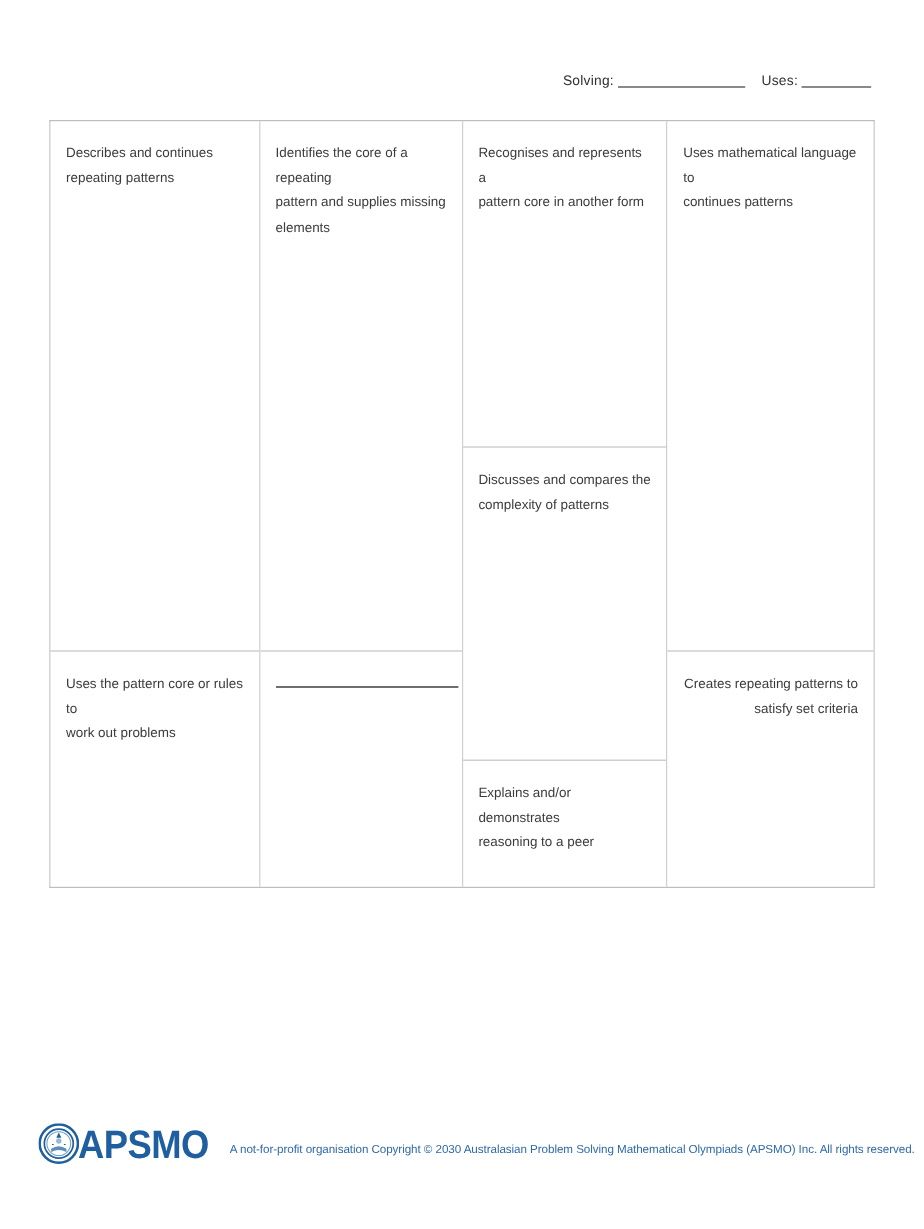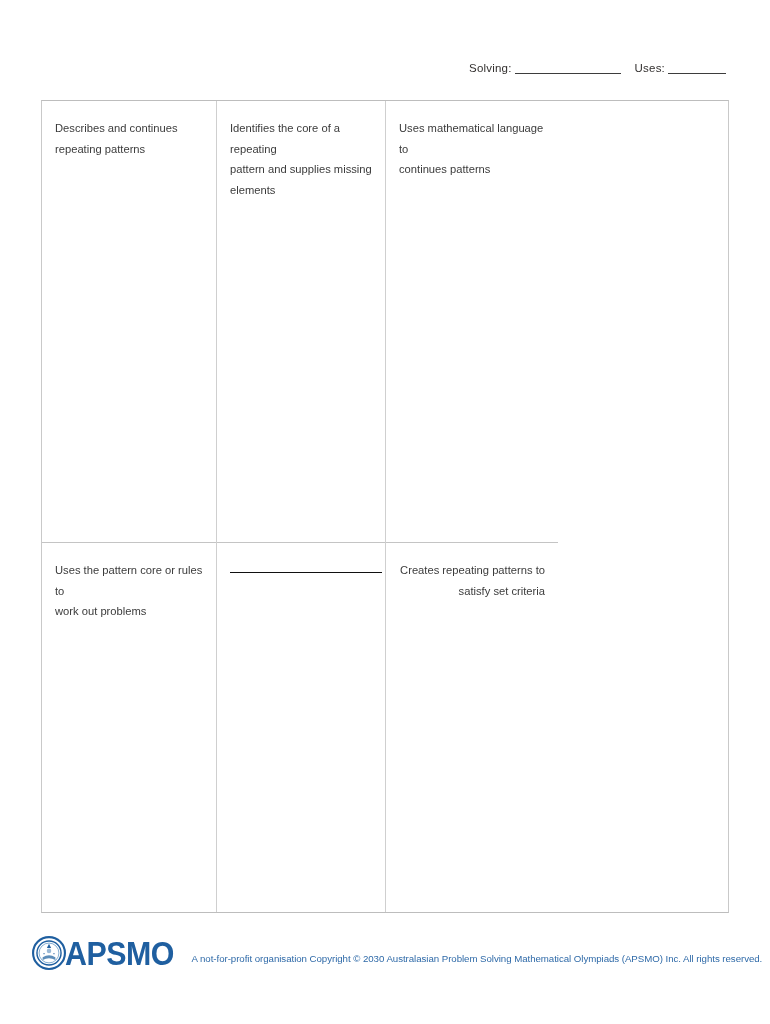--- a/index.html
+++ b/index.html
@@ -36,21 +36,21 @@
   }
   .rule-lesson { width: 106px; margin: 0 14px 0 3px; }
   .rule-date   { width: 58px;  margin: 0 0 0 3px; }
 
   
   .grid {
     position: absolute;
     left: 41px;
     top: 100px;
     width: 688px;   
-    height: 813px;  
+    height: 640px;  
     border: 1px solid #c9c9c9;
     border-top: 1.6px solid #bdbdbd;
     border-bottom: 1.6px solid #bdbdbd;
     box-sizing: border-box;
     display: flex;
     background: #fff;
   }
   .col {
     box-sizing: border-box;
     position: relative;
@@ -163,20 +163,34 @@
       <span class="cell-text">Identifies the core of a repeating
 pattern and supplies missing
 elements</span>
     </div>
     <div class="cell c2-bot divided-top">
       <span class="cell-text"></span>
       <span class="blank-rule"></span>
     </div>
   </div>
 
+  <div class="col col-3">
+    <div class="cell c3-a">
+      <span class="cell-text">Recognises and represents a
+pattern core in another form</span>
+    </div>
+    <div class="cell c3-b divided-top">
+      <span class="cell-text">Discusses and compares the
+complexity of patterns</span>
+    </div>
+    <div class="cell c3-c divided-top">
+      <span class="cell-text">Explains and/or demonstrates
+reasoning to a peer</span>
+    </div>
+  </div>
 
   <div class="col col-4">
     <div class="cell c4-top">
       <span class="cell-text">Uses mathematical language to
 continues patterns</span>
     </div>
     <div class="cell c4-bot divided-top">
       <span class="cell-text">Creates repeating patterns to
 satisfy set criteria</span>
     </div>

